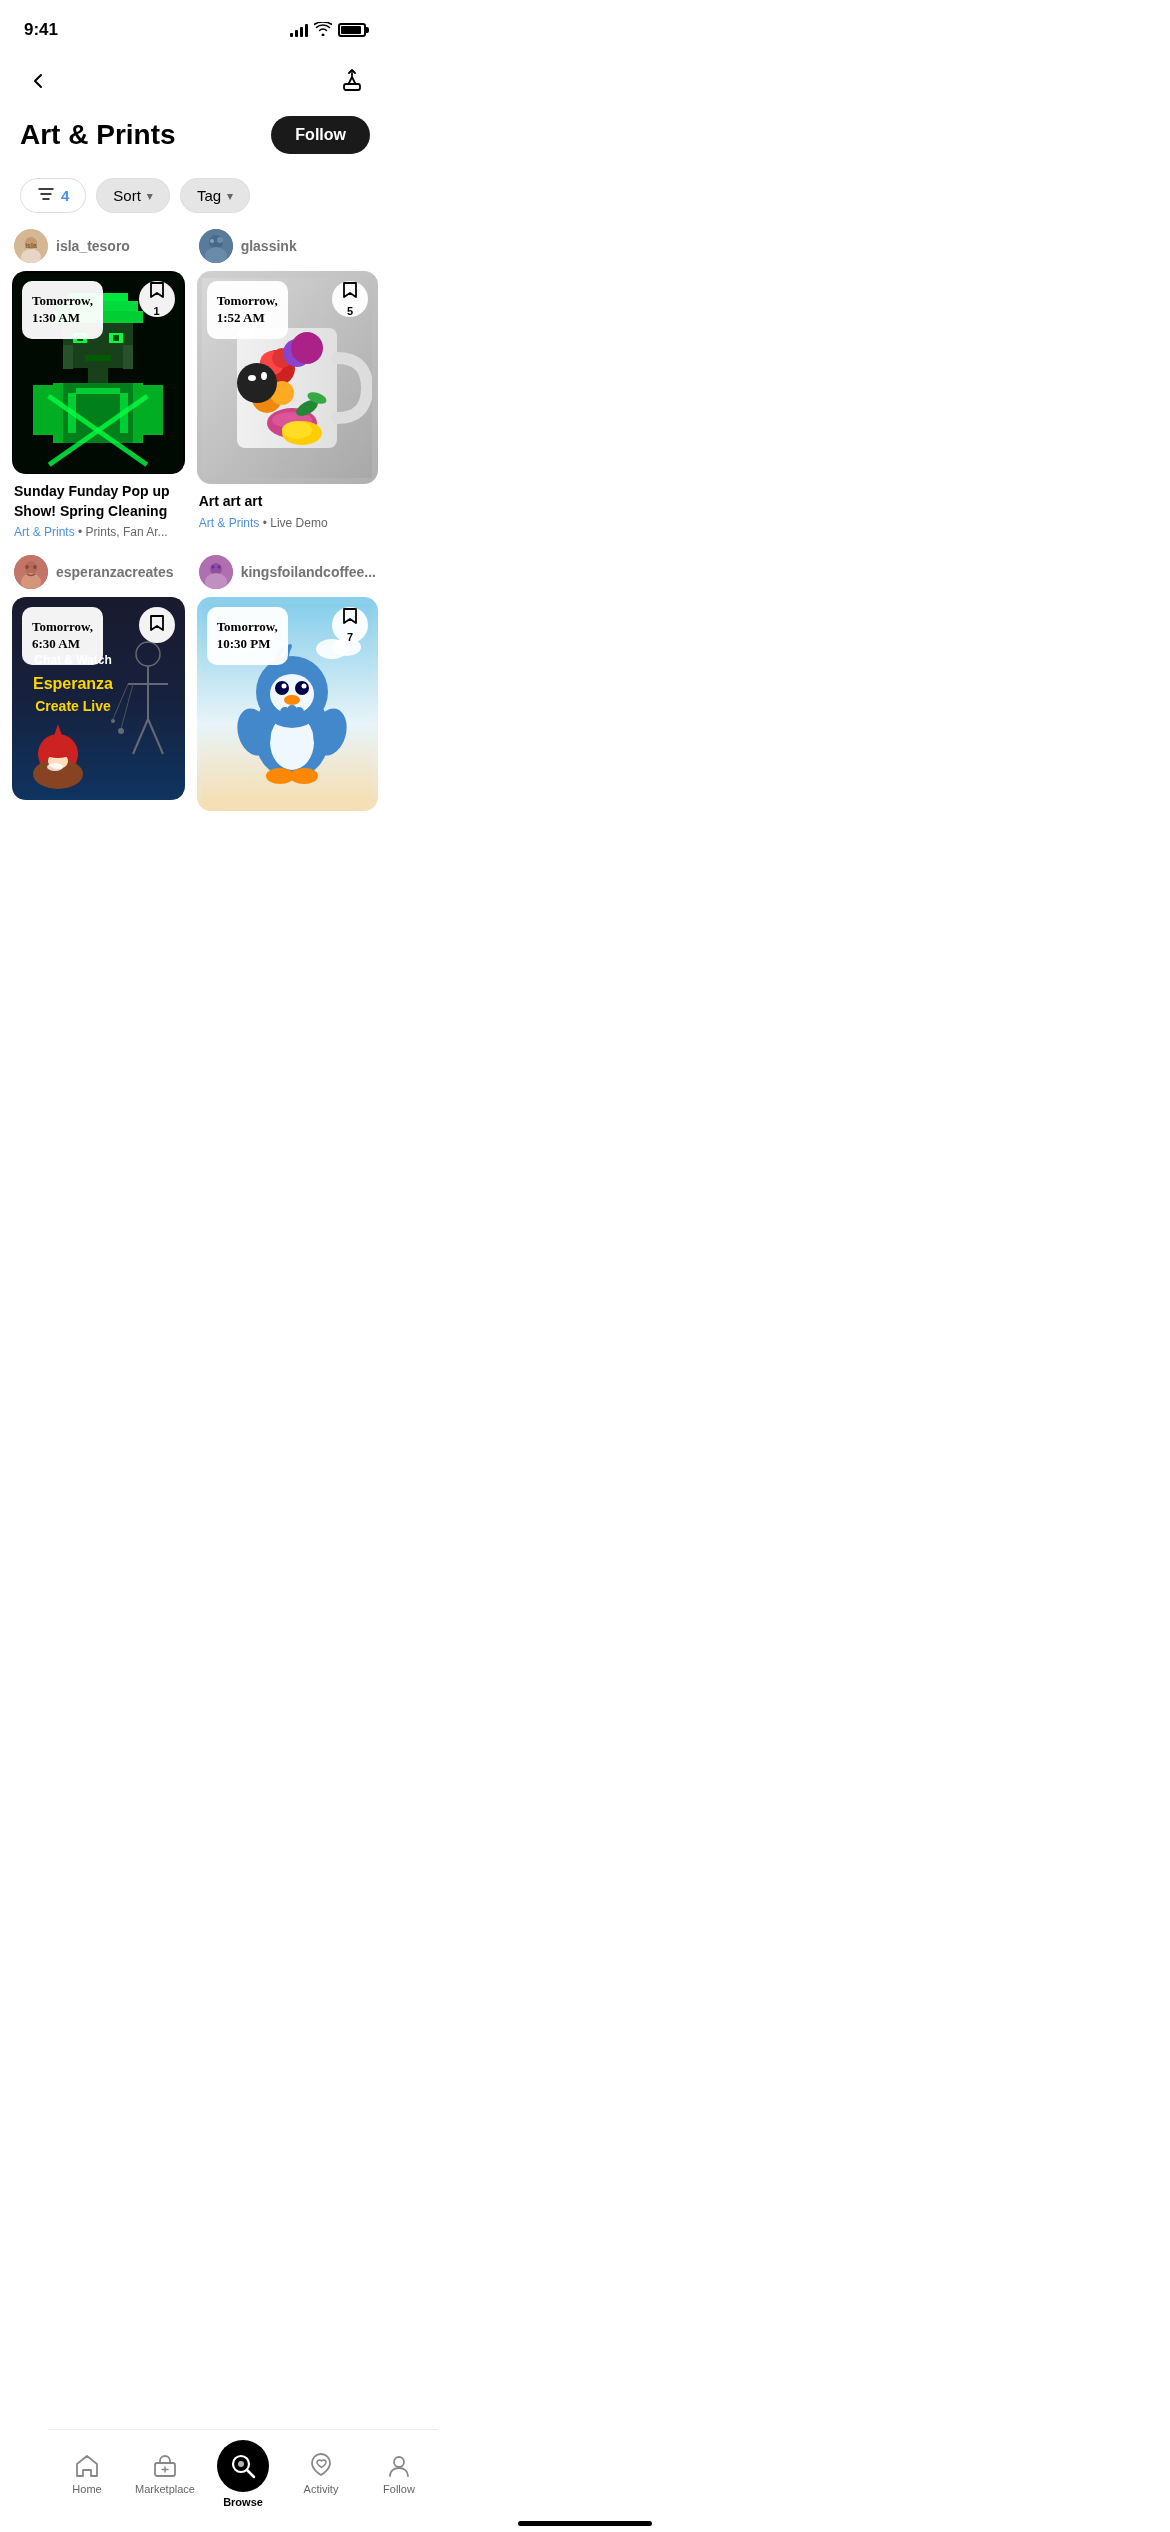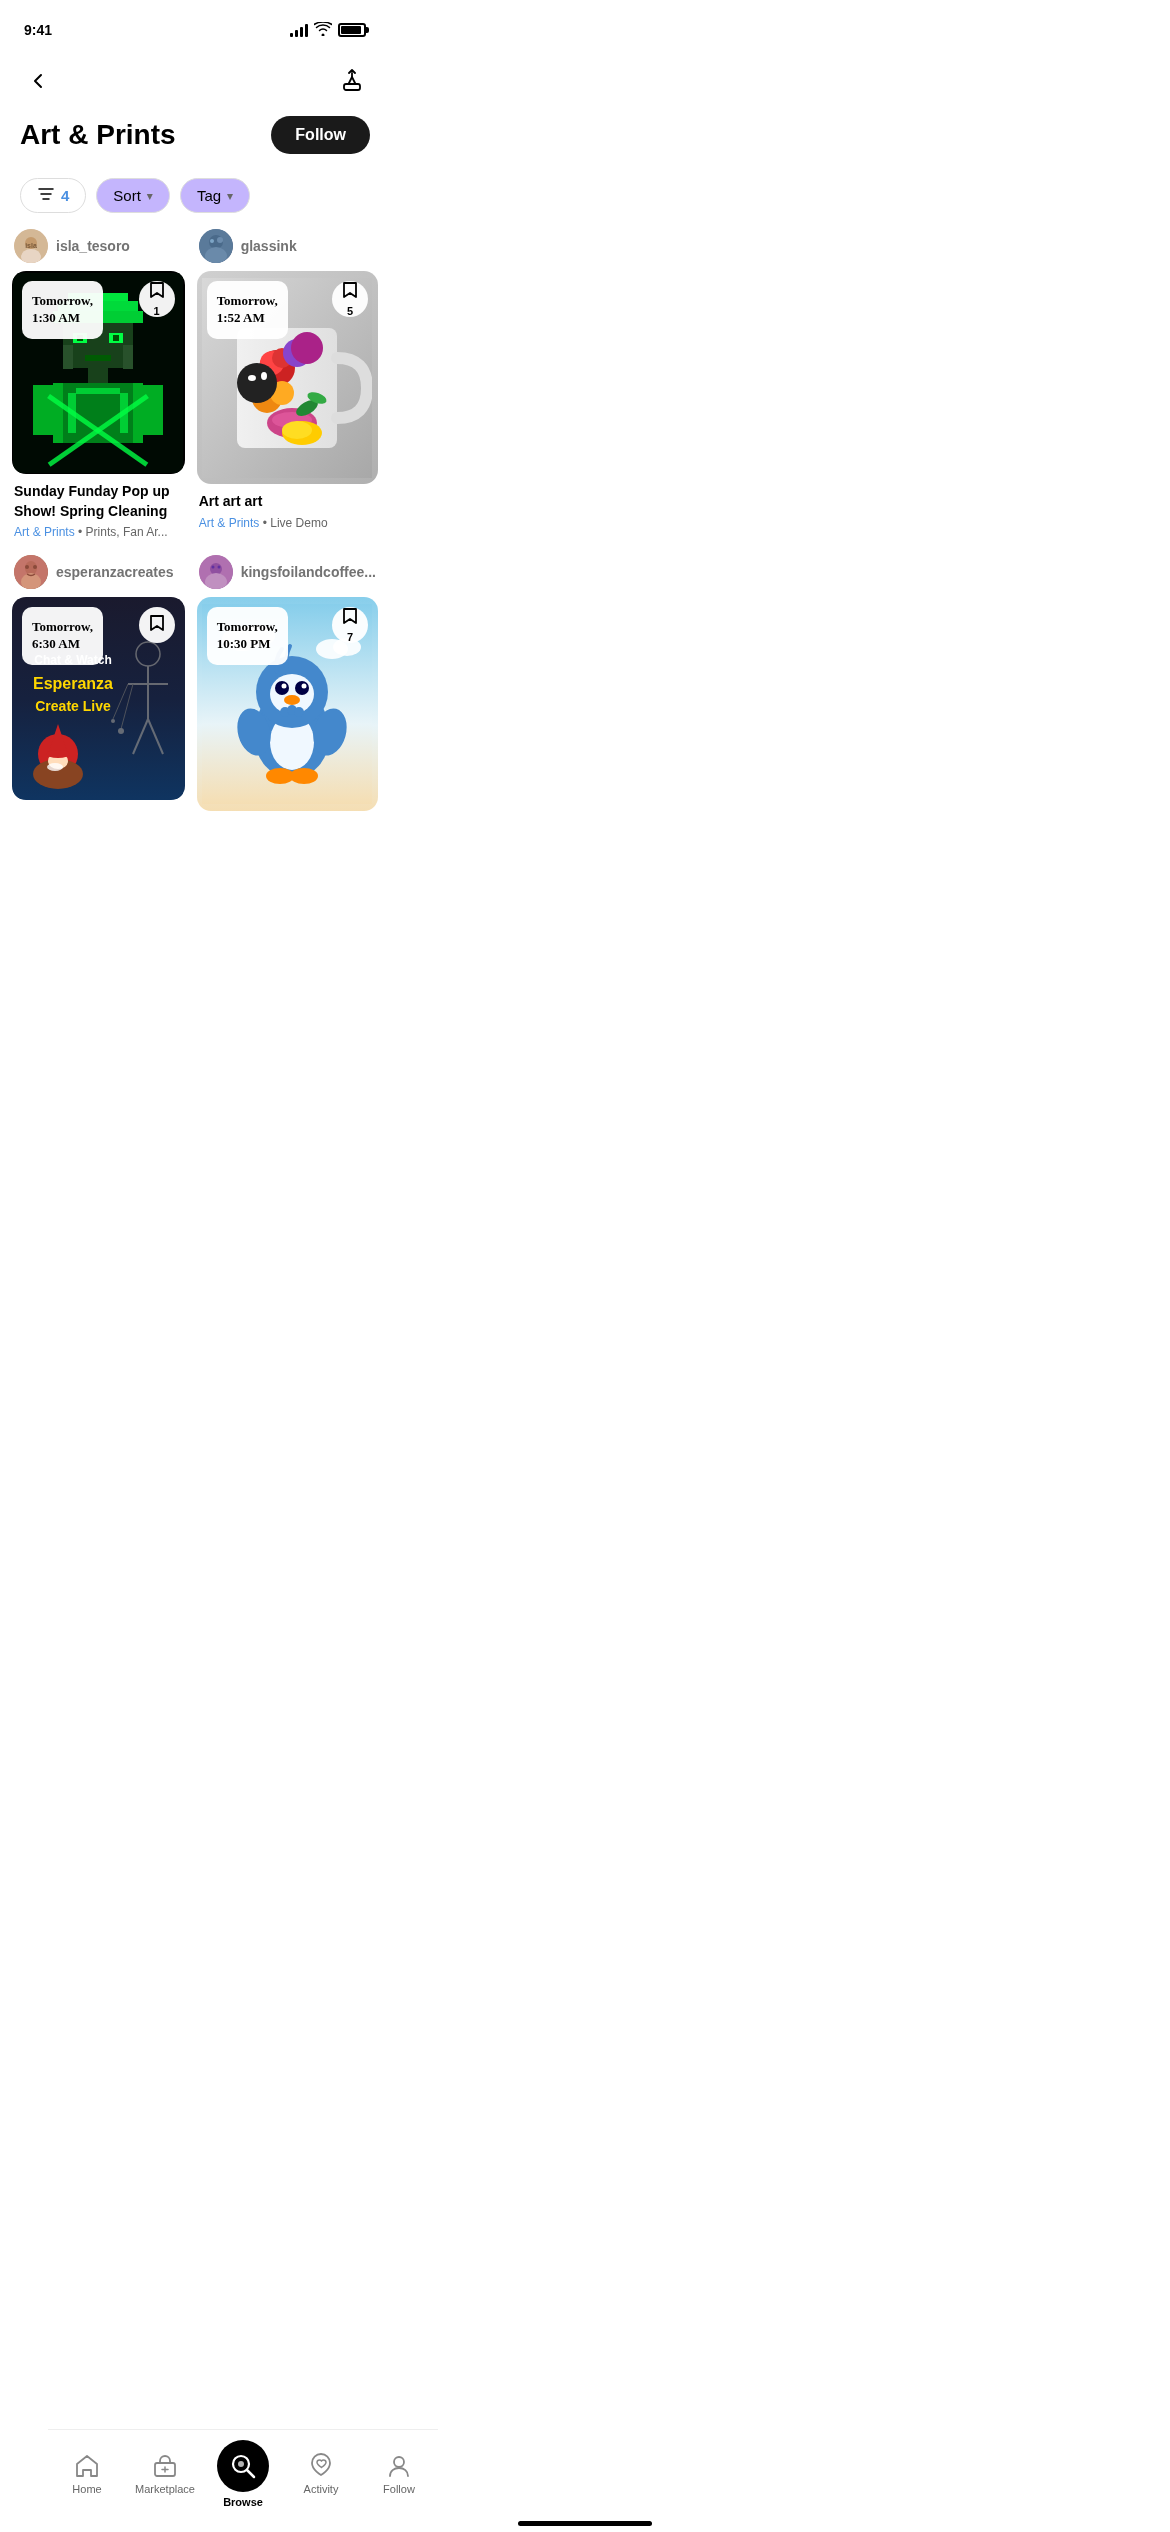--- a/index.html
+++ b/index.html
@@ -15,21 +15,21 @@
 
     
     .status-bar {
       display: flex;
       justify-content: space-between;
       align-items: center;
       padding: 14px 24px 8px;
       height: 54px;
     }
     .status-time {
-      font-size: 14px;
+      font-size: 17px;
       font-weight: 600;
       color: #000;
     }
     .status-icons {
       display: flex;
       align-items: center;
       gap: 6px;
     }
     .signal-bars {
       display: flex;
@@ -138,21 +138,21 @@
     .filter-pill {
       display: flex;
       align-items: center;
       gap: 6px;
       border: 1.5px solid #ddd;
       border-radius: 24px;
       padding: 8px 16px;
       font-size: 15px;
       font-weight: 500;
       cursor: pointer;
-      background: #c4b5fd;
+      background: #e5e5e5;
       color: #000;
     }
     .filter-pill.active-filter {
       background: #fff;
       border: 1.5px solid #ddd;
     }
     .filter-count {
       color: #4A90E2;
       font-weight: 700;
     }

